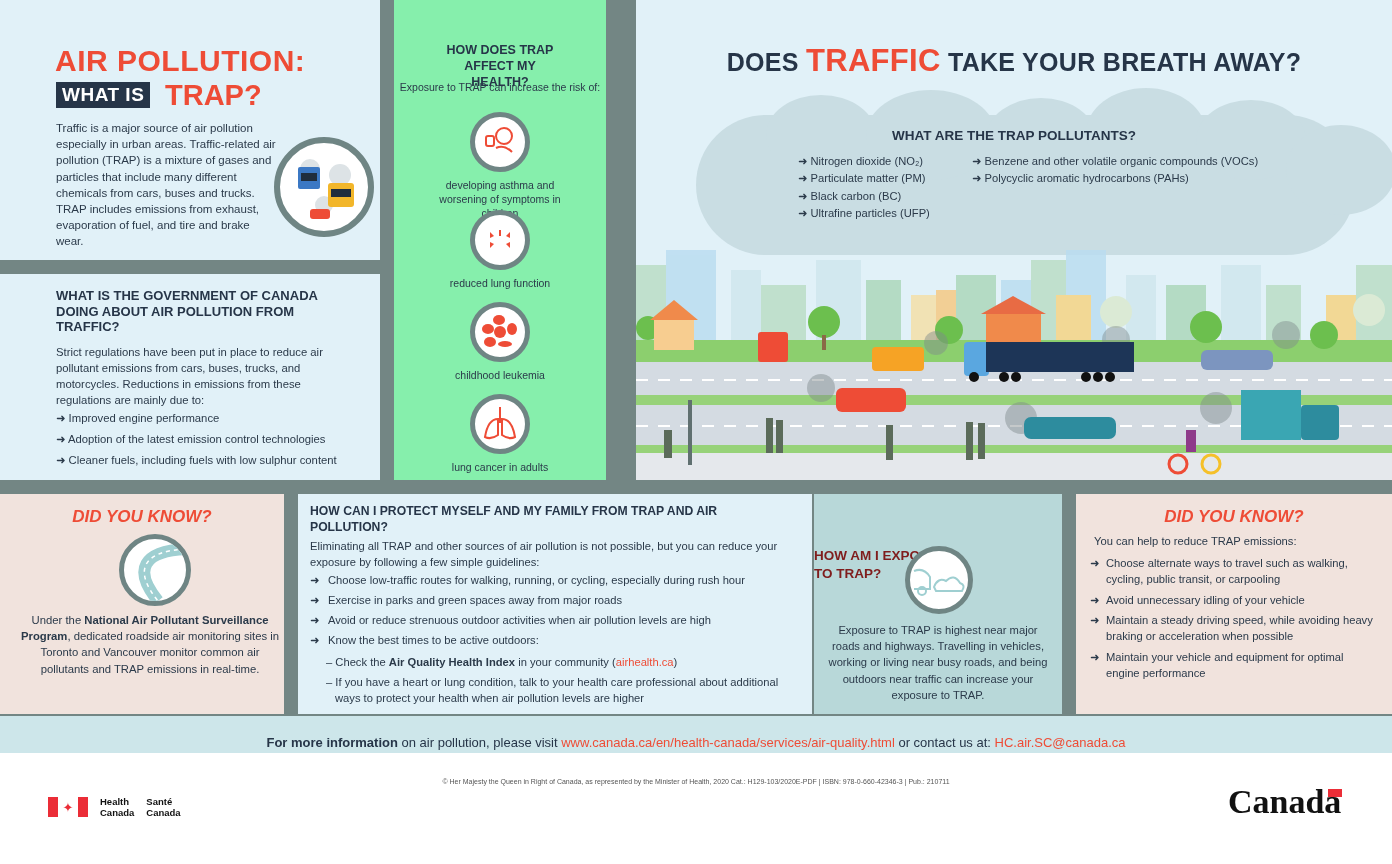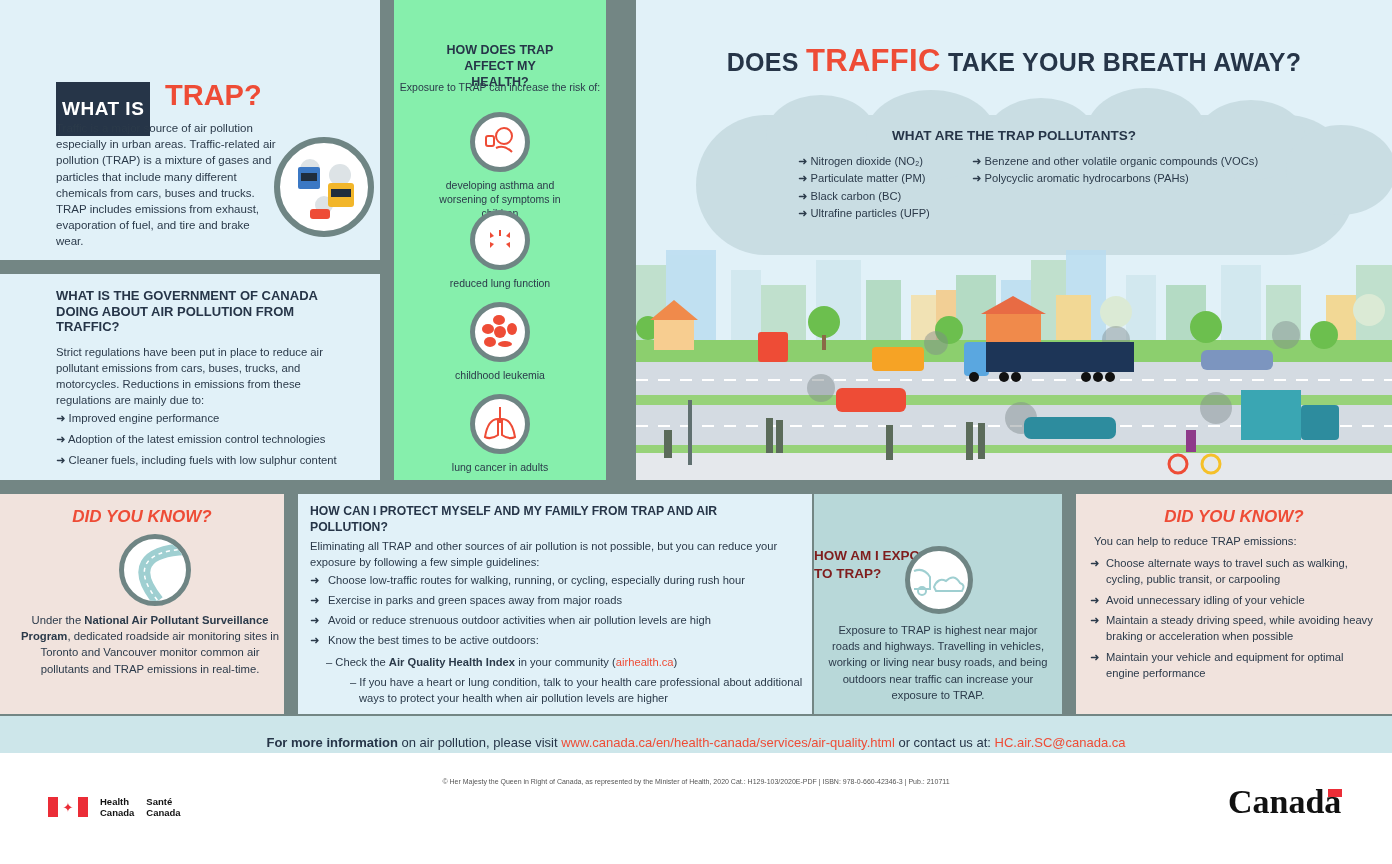--- a/index.html
+++ b/index.html
@@ -5,21 +5,21 @@
   * { box-sizing: border-box; margin: 0; padding: 0; }
   html, body { width: 1392px; height: 864px; overflow: hidden; background: #ffffff; }
   body { font-family: "Liberation Sans", "DejaVu Sans", sans-serif; color: #2b3a4a; position: relative; }
 
   .frame { position: absolute; left: 0; top: 0; width: 1392px; height: 716px; background: #738684; }
   .panel { position: absolute; }
 
   
   #p-what { left: 0; top: 0; width: 380px; height: 260px; background: #e1f1f8; }
   #p-what .title1 { position: absolute; left: 55px; top: 44px; font-size: 30px; font-weight: bold; color: #ee4c36; letter-spacing: 0.5px; }
-  #p-what .whatis { position: absolute; left: 56px; top: 82px; background: #263548; color: #fff; font-size: 19px; font-weight: bold; padding: 16px 6px; letter-spacing: 0.5px; }
+  #p-what .whatis { position: absolute; left: 56px; top: 82px; background: #263548; color: #fff; font-size: 19px; font-weight: bold; padding: 2px 6px; letter-spacing: 0.5px; }
   #p-what .trapq { position: absolute; left: 165px; top: 79px; font-size: 29px; font-weight: bold; color: #ee4c36; }
   #p-what .body { position: absolute; left: 56px; top: 120px; width: 220px; font-size: 11.5px; line-height: 16.2px; color: #2b3a4a; }
   #p-what .circle { position: absolute; left: 274px; top: 137px; width: 100px; height: 100px; border-radius: 50%; border: 6px solid #6f8584; background: #fff; }
 
   
   #p-gov { left: 0; top: 274px; width: 380px; height: 206px; background: #e1f1f8; }
   #p-gov h2 { position: absolute; left: 56px; top: 14px; width: 280px; font-size: 13px; line-height: 15.5px; font-weight: bold; color: #263548; }
   #p-gov .body { position: absolute; left: 56px; top: 70px; width: 285px; font-size: 11.3px; line-height: 16px; }
   #p-gov ul { position: absolute; left: 56px; top: 138px; list-style: none; font-size: 11.3px; }
   #p-gov li { height: 21px; }
@@ -79,20 +79,21 @@
   .hcname { font-size: 9.5px; font-weight: bold; line-height: 11px; color: #111; }
   #canada-wm { position: absolute; left: 1228px; top: 783px; font-family: "Liberation Serif", "DejaVu Serif", serif; font-weight: bold; font-size: 34px; color: #111; }
   #canada-wm .mini { position: absolute; left: 100px; top: 6px; width: 14px; height: 8px; background: #eb2d37; }
 </style>
 </head>
 <body>
 
 <div class="frame"></div>
 
 <section class="panel" id="p-what">
+  <div class="title1">AIR POLLUTION:</div>
   <div class="whatis">WHAT IS</div>
   <div class="trapq">TRAP?</div>
   <p class="body">Traffic is a major source of air pollution especially in urban areas. Traffic-related air pollution (TRAP) is a mixture of gases and particles that include many different chemicals from cars, buses and trucks. TRAP includes emissions from exhaust, evaporation of fuel, and tire and brake wear.</p>
   <div class="circle">
     <svg width="88" height="88" viewBox="0 0 88 88">
       <circle cx="30" cy="26" r="10" fill="#dde3e6"></circle>
         <circle cx="60" cy="32" r="11" fill="#dde3e6"></circle>
         <circle cx="44" cy="62" r="9" fill="#dde3e6"></circle>
       <rect x="18" y="24" width="22" height="22" rx="2" fill="#3b78c4"></rect>
         <rect x="21" y="30" width="16" height="8" fill="#1f2d3d"></rect>
@@ -315,21 +316,21 @@
         <span>Avoid or reduce strenuous outdoor activities when air pollution levels are high</span>
       </li>
     <li>
         <span class="arr">➜</span>
         <span>Know the best times to be active outdoors:</span>
       </li>
   </ul>
   <div class="subli" style="top:160px;">
     – <span>Check the </span><span class="b">Air Quality Health Index</span><span> in your community (</span><a class="red">airhealth.ca</a><span>)</span>
   </div>
-  <div class="subli" style="top:180px;padding-left:9px;text-indent:-9px;margin-left:24px;">
+  <div class="subli" style="top:180px;padding-left:9px;text-indent:-9px;">
     – <span>If you have a heart or lung condition, talk to your health care professional about additional ways to protect your health when air pollution levels are higher</span>
   </div>
 </section>
 
 <section class="panel" id="p-exposed">
   <h2>
     <span>HOW AM I EXPOSED</span><br>
     <span>TO TRAP?</span>
   </h2>
   <div class="circ">

